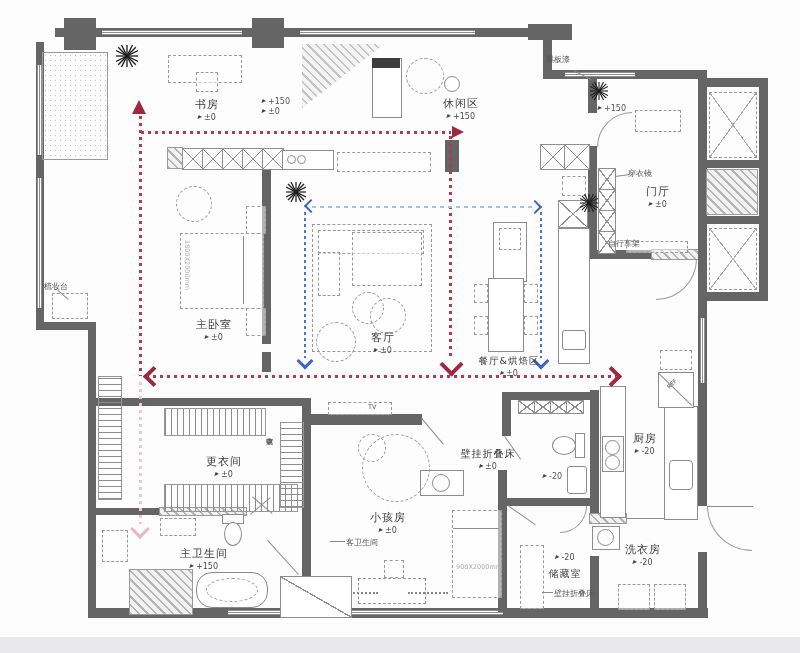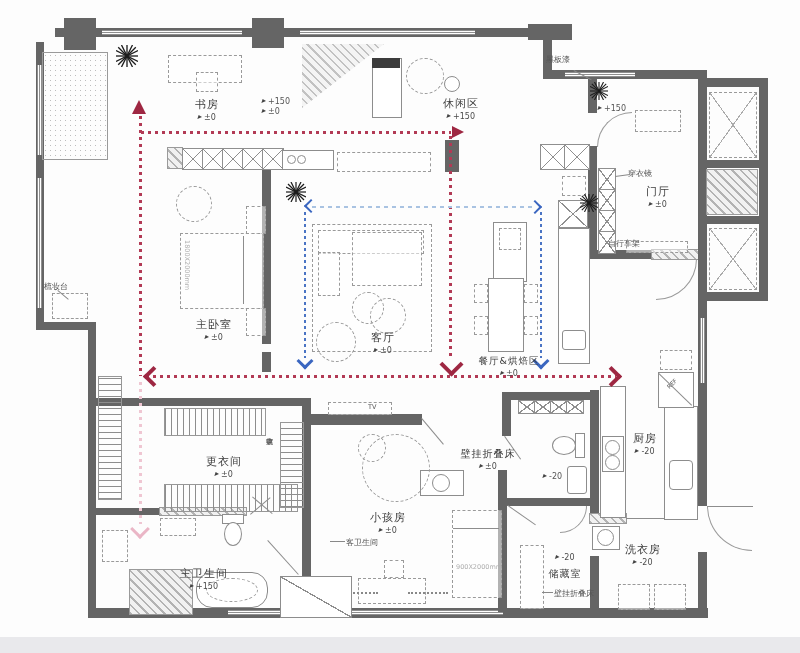--- a/index.html
+++ b/index.html
@@ -334,21 +334,21 @@
     <span class="lvl"><i class="flag"></i><span>±0</span></span>
   </div>
   <div class="rlabel" style="left:388px;top:506px">
     <span class="rname">小孩房</span>
     <span class="lvl"><i class="flag"></i><span>±0</span></span>
   </div>
   <div class="rlabel" style="left:224px;top:450px">
     <span class="rname">更衣间</span>
     <span class="lvl"><i class="flag"></i><span>±0</span></span>
   </div>
-  <div class="rlabel" style="left:204px;top:562px">
+  <div class="rlabel" style="left:204px;top:542px">
     <span class="rname">主卫生间</span>
     <span class="lvl"><i class="flag"></i><span>+150</span></span>
   </div>
 
   <div class="ann" style="left:546px;top:54px">黑板漆</div>
   <div class="ld" style="left:574px;top:70px;width:20px;transform:rotate(28deg)"></div>
   <div class="ann" style="left:628px;top:168px">穿衣镜</div>
   <div class="ld" style="left:615px;top:176px;width:15px;transform:rotate(-8deg)"></div>
   <div class="ann" style="left:608px;top:238px">自行车架</div>
   <div class="ann" style="left:44px;top:281px">梳妆台</div>

